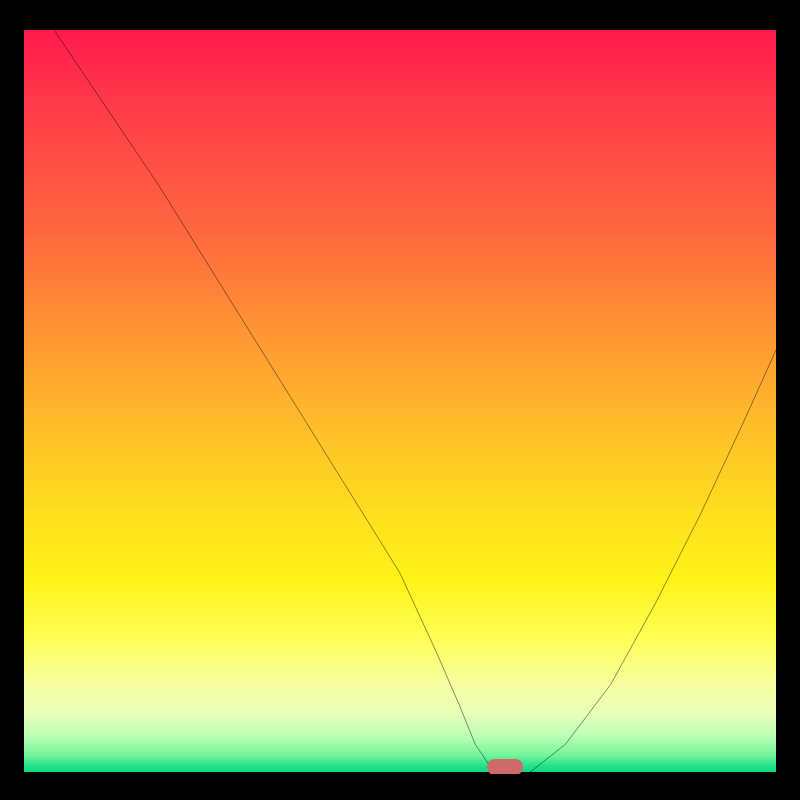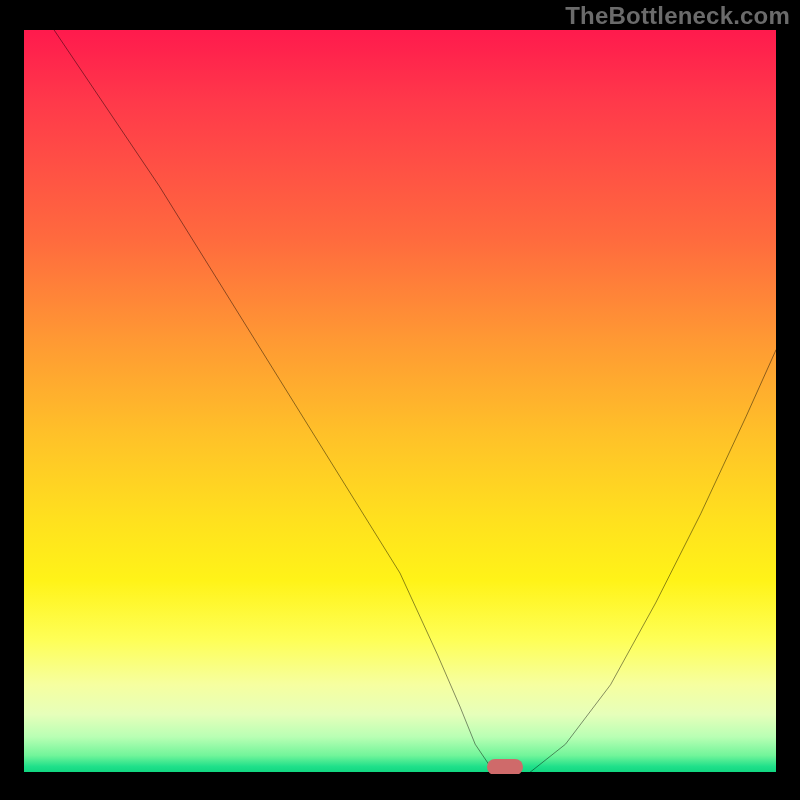--- a/index.html
+++ b/index.html
@@ -76,21 +76,20 @@
     border-radius: 8px;
     background: #cf6a6a;
     z-index: 3;
     transform: translate(-50%, -50%);
   }
 </style>
 </head>
 <body>
 
 <div class="canvas">
-  <div class="watermark">TheBottleneck.com</div>
 
   <div class="plot">
     <div class="gradient"></div>
 
     <svg class="curve" viewBox="0 0 100 100" preserveAspectRatio="none">
       <path d="M4.00 0.00 L10.00 9.00 L18.00 21.00 L26.00 34.00 L34.00 47.00 L42.00 60.00 L50.00 73.00 L55.00 84.00 L58.00 91.00 L60.00 96.00 L62.00 99.00 L64.00 100.00 L67.00 100.00 L72.00 96.00 L78.00 88.00 L84.00 77.00 L90.00 65.00 L96.00 52.00 L100.00 43.00" fill="none" stroke="#000" stroke-width="0.45" vector-effect="non-scaling-stroke" stroke-linecap="round" stroke-linejoin="round"></path>
     </svg>
 
     <div class="baseline"></div>
 

